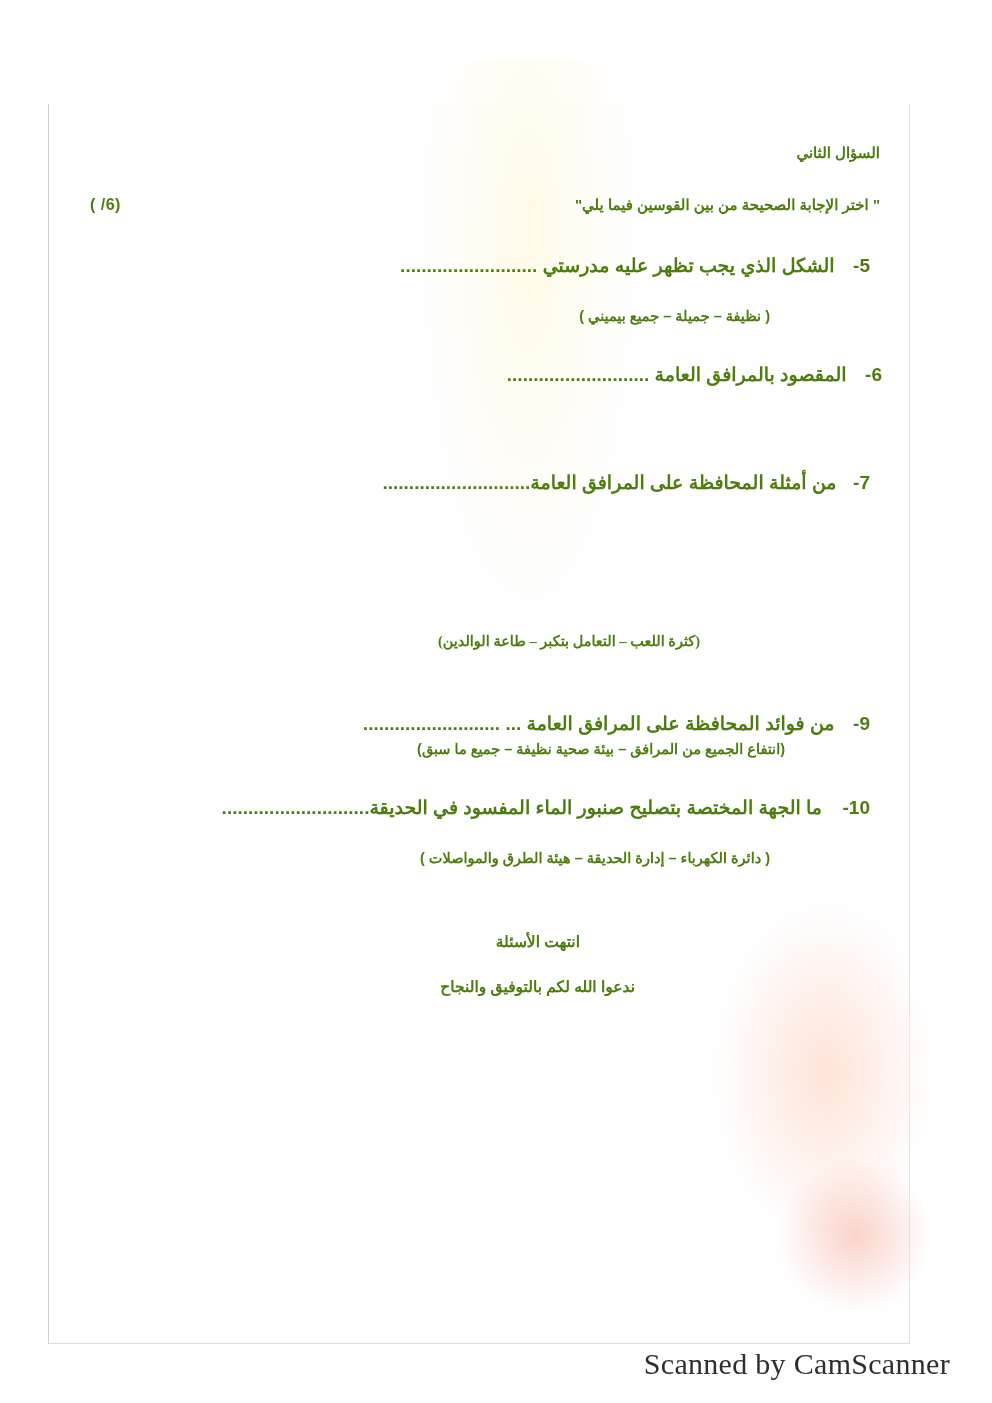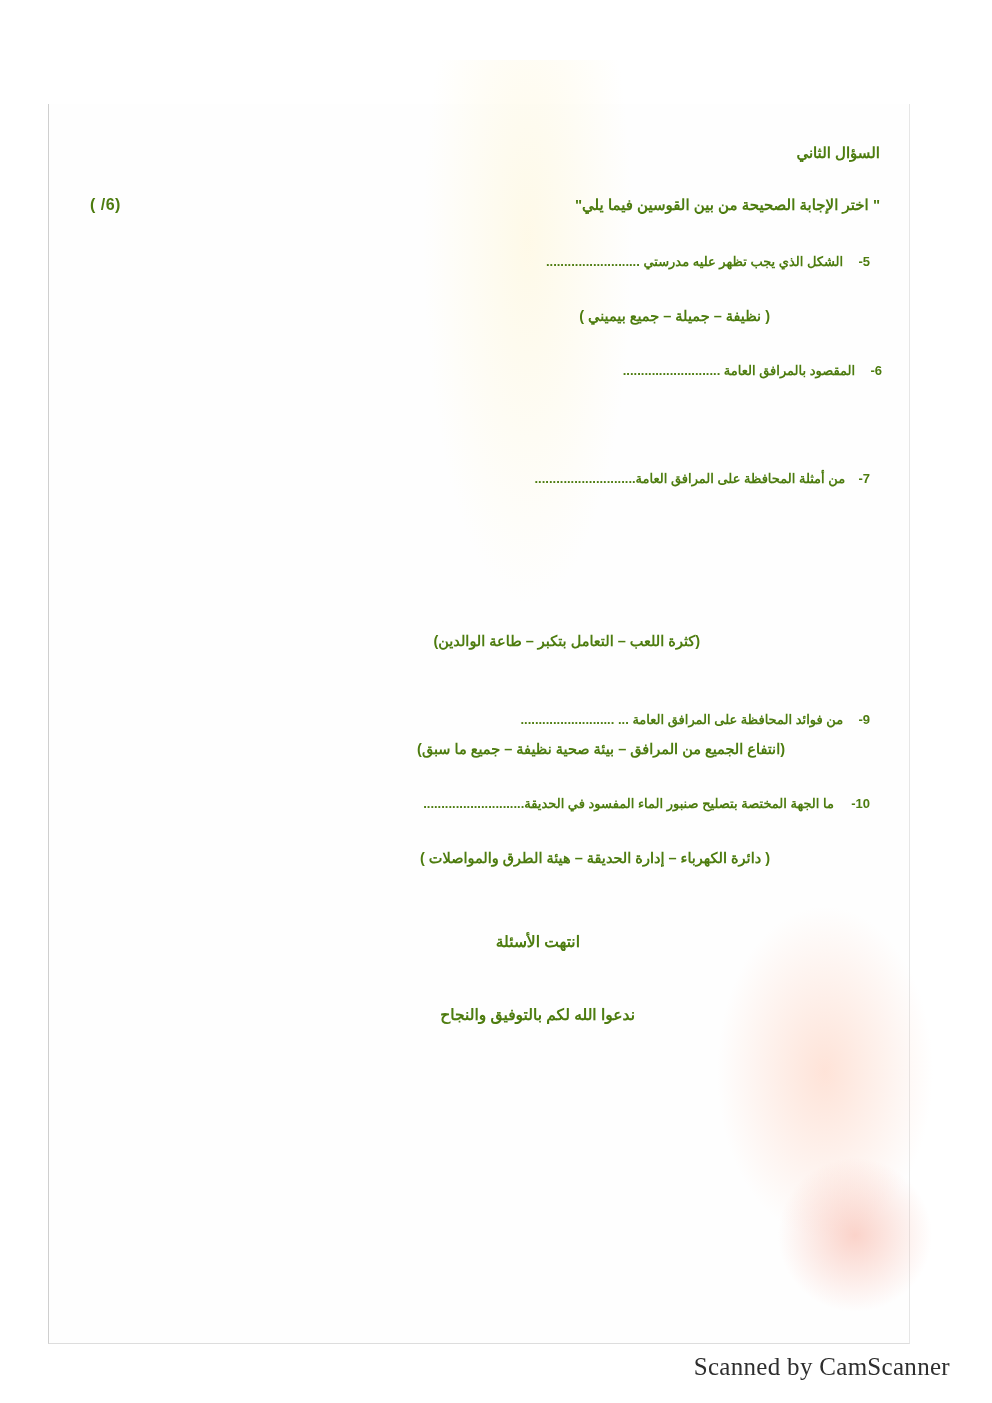--- a/index.html
+++ b/index.html
@@ -77,31 +77,31 @@
   }
   .line {
     position: absolute;
     white-space: nowrap;
     font-weight: bold;
     color: #4d7c0f;
   }
   .q-title   { font-size: 15px; font-weight: bold; }
   .q-instr   { font-size: 15px; font-weight: bold; }
   .marks     { font-size: 16px; font-weight: bold; letter-spacing: 0.5px; direction: ltr; }
-  .q-text    { font-size: 13px; }
+  .q-text    { font-size: 19px; }
   .q-options { font-size: 14.5px; }
   .closing   { font-size: 15.5px; }
 
   
   #camscanner {
     position: absolute;
     right: 42px;
     bottom: 22px;
     font-family: "Liberation Serif", serif;
-    font-size: 25px;
+    font-size: 30px;
     color: #2e2e2e;
     direction: ltr;
     letter-spacing: 0.3px;
   }
 </style>
 </head>
 <body>
 
 <div id="scan-edge-top"></div>
 <div id="scan-edge-left"></div>
@@ -132,34 +132,34 @@
     <span style="display:inline-block; width:8px;"></span>
     <span>المقصود بالمرافق العامة  ...........................</span>
   </div>
 
   <div class="line q-text" style="top:343px; right:20px;">
     <span>7-</span>
     <span style="display:inline-block; width:6px;"></span>
     <span>من أمثلة المحافظة على المرافق العامة............................</span>
   </div>
 
-  <div class="line q-options" style="top:505px; right:190px;">(كثرة اللعب – التعامل بتكبر – طاعة الوالدين)</div>
+  <div class="line q-options" style="top:505px; right:190px;font-family:Liberation Serif, serif;">(كثرة اللعب – التعامل بتكبر – طاعة الوالدين)</div>
 
   <div class="line q-text" style="top:584px; right:20px;text-align:center;">
     <span>9-</span>
     <span style="display:inline-block; width:8px;"></span>
     <span>من فوائد المحافظة على المرافق العامة ... ..........................</span>
   </div>
   <div class="line q-options" style="top:613px; right:105px;">(انتفاع الجميع من المرافق – بيئة صحية نظيفة – جميع ما سبق)</div>
 
   <div class="line q-text" style="top:668px; right:20px;">
     <span>10-</span>
     <span style="display:inline-block; width:10px;"></span>
     <span>ما الجهة المختصة بتصليح صنبور الماء المفسود في الحديقة............................</span>
   </div>
   <div class="line q-options" style="top:722px; right:120px;">( دائرة الكهرباء – إدارة الحديقة – هيئة الطرق والمواصلات )</div>
 
   <div class="line closing" style="top:805px; right:310px;">انتهت الأسئلة</div>
-  <div class="line closing" style="top:850px; right:255px;margin-top:28px;">ندعوا الله لكم بالتوفيق والنجاح</div>
+  <div class="line closing" style="top:850px; right:255px;">ندعوا الله لكم بالتوفيق والنجاح</div>
 
 </div>
 
 <div id="camscanner">Scanned by CamScanner</div>
 
 </body></html>

